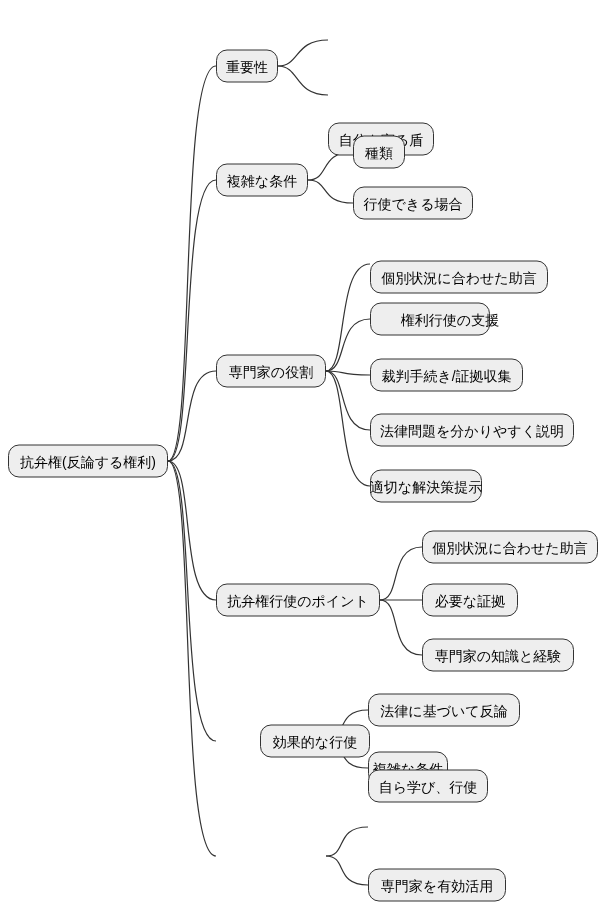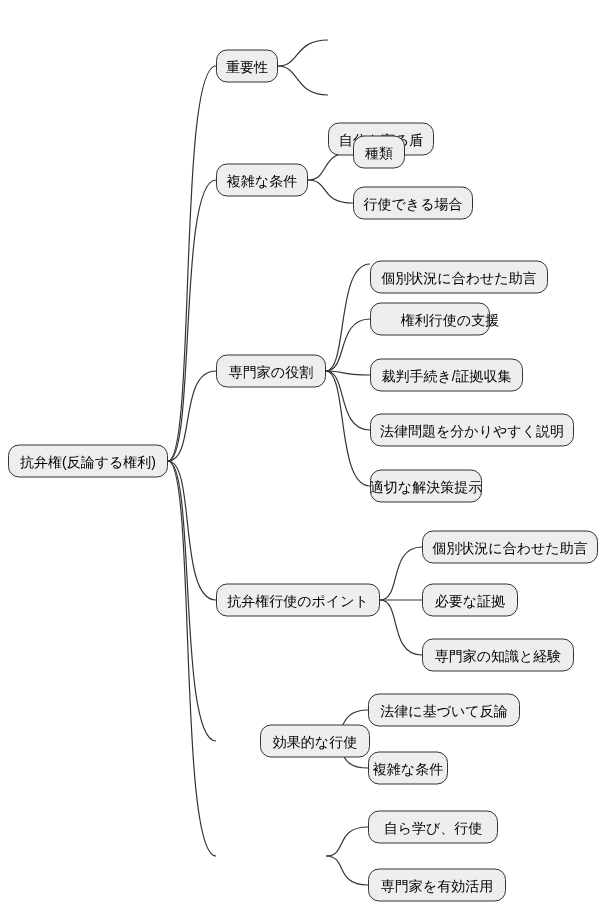--- a/index.html
+++ b/index.html
@@ -85,16 +85,16 @@
   <div class="node" style="left:370px; top:430px; width:204px;">法律問題を分かりやすく説明</div>
   <div class="node" style="left:370px; top:486px; width:112px;">適切な解決策提示</div>
 
   <div class="node" style="left:422px; top:547px; width:176px;">個別状況に合わせた助言</div>
   <div class="node" style="left:422px; top:600px; width:96px;">必要な証拠</div>
   <div class="node" style="left:422px; top:655px; width:152px;">専門家の知識と経験</div>
 
   <div class="node" style="left:368px; top:710px; width:152px;">法律に基づいて反論</div>
   <div class="node" style="left:368px; top:768px; width:80px;">複雑な条件</div>
 
-  <div class="node" style="left:368px; top:827px; width:130px;">自ら学び、行使</div>
+  <div class="node" style="left:368px; top:786px; width:120px;">自ら学び、行使</div>
   <div class="node" style="left:368px; top:885px; width:138px;">専門家を有効活用</div>
 
 </div>
 
 </body></html>

